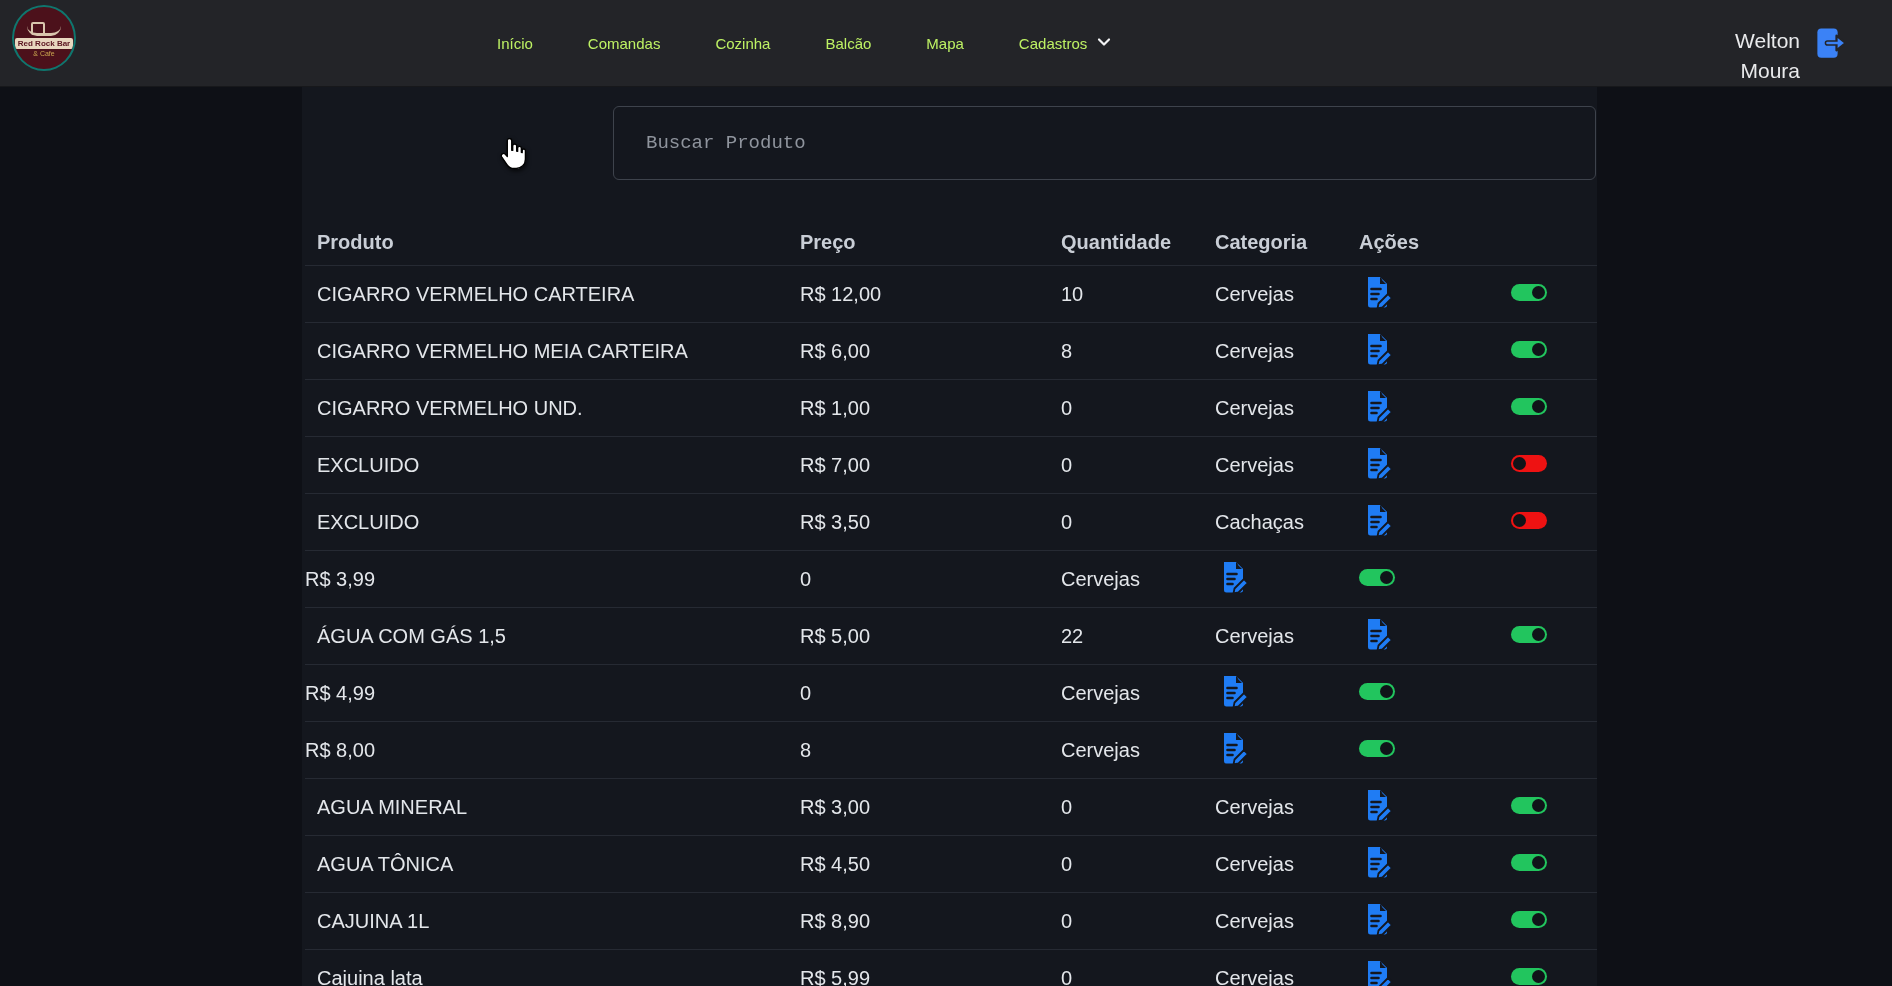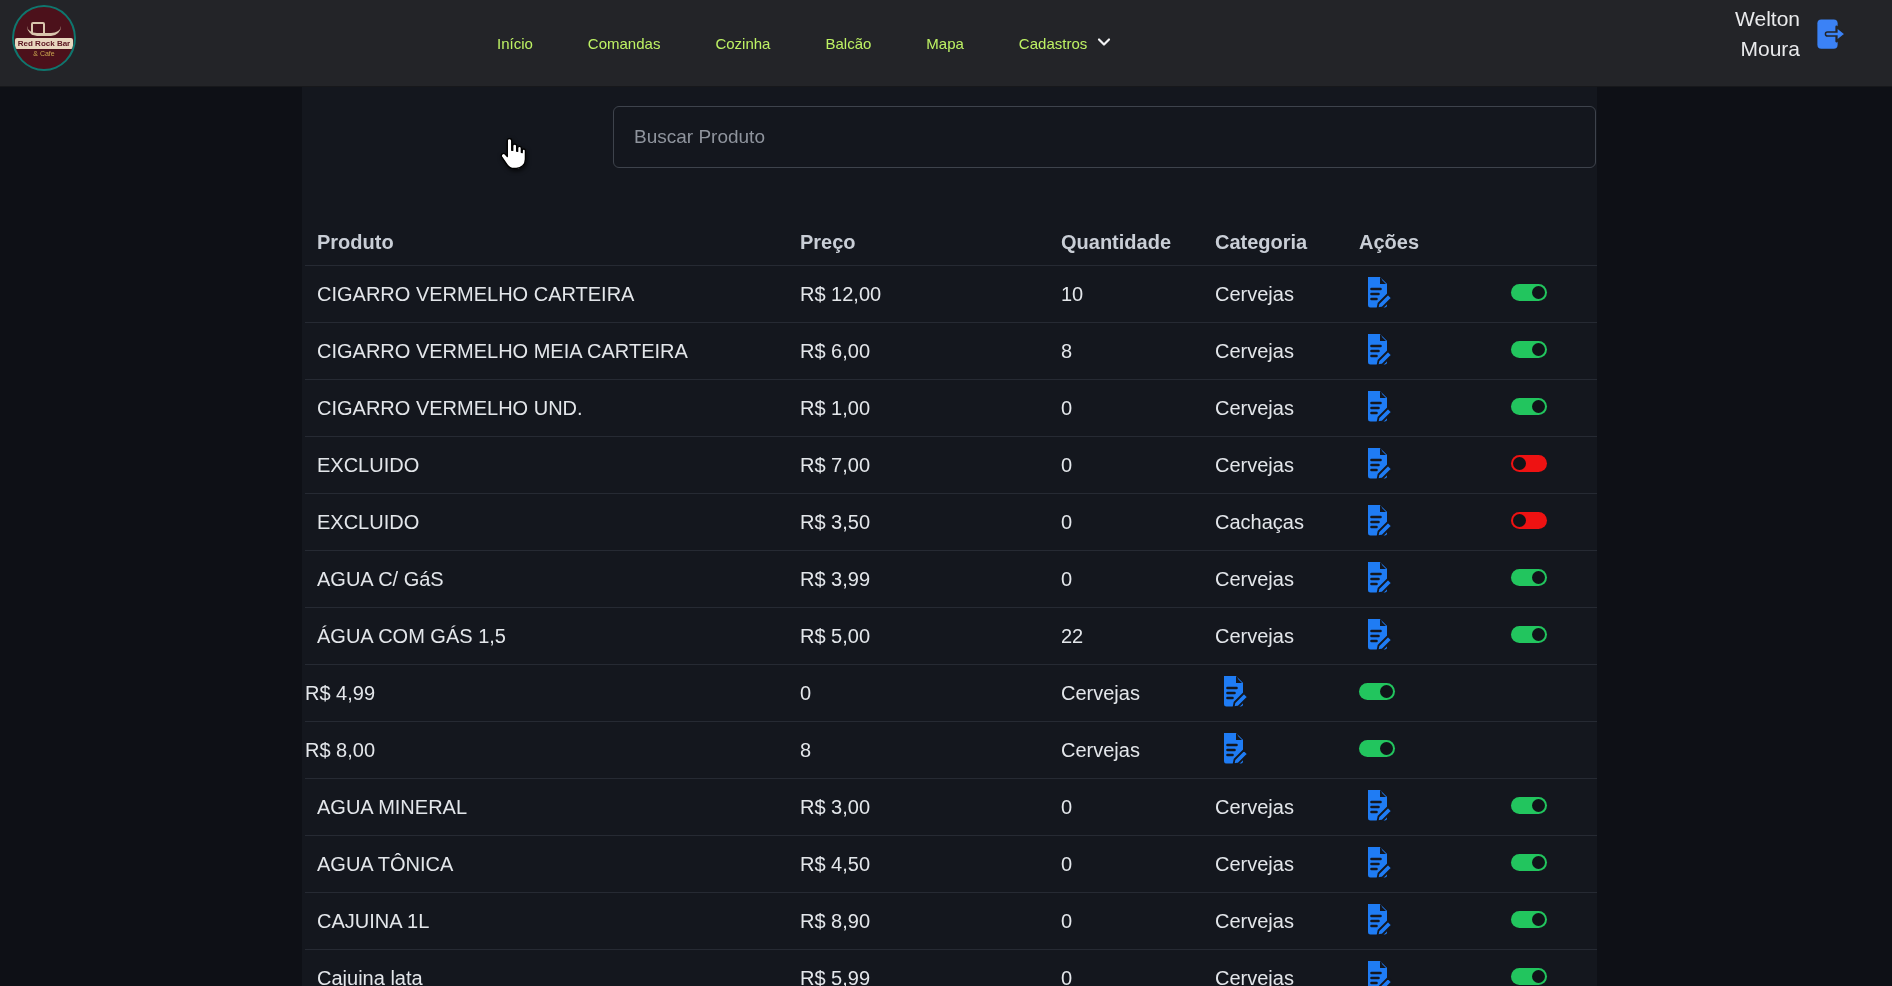--- a/index.html
+++ b/index.html
@@ -17,33 +17,33 @@
   .logo-art { width:34px; height:16px; border-bottom:3px solid #d9c6ad; border-radius:0 0 10px 10px; margin-bottom:2px; position:relative;}
   .logo-art:before { content:""; position:absolute; left:4px; top:2px; width:10px; height:9px; border:2px solid #d9c6ad; border-radius:2px; }
   .logo-band { background:#e8d7bf; color:#5a1520; font-size:8px; font-weight:bold;
                padding:1px 3px; border-radius:2px; white-space:nowrap; line-height:9px; }
   .logo-sub { color:#caa64f; font-size:7px; margin-top:1px; }
   .nav-links { position:absolute; left:497px; top:0; height:87px; display:flex;
                align-items:center; gap:55px; }
   .nav-link { color:#bef264; font-size:15px; text-decoration:none; cursor:pointer; }
   .nav-drop { display:flex; gap:10px; }
   .chev { width:14px; height:14px; }
-  .user-box { position:absolute; right:42px; top:4px; display:flex; align-items:center; gap:14px; }
+  .user-box { position:absolute; right:42px; top:26px; display:flex; gap:14px; }
   .user-name { color:#e9eaec; font-size:21px; line-height:30px; text-align:right; }
   .logout { width:36px; height:34px; cursor:pointer; background:none; border:none; }
 
   
   .container { position:absolute; left:302px; top:87px; width:1295px; height:899px;
                background:#14171e; }
   .btn-new { position:absolute; left:305px; top:106px; width:298px; height:62px;
              background:#0b57c4; border:none; border-radius:6px; color:#fff;
              font-size:23px; font-family:inherit; cursor:pointer; }
-  .search { position:absolute; left:613px; top:106px; width:983px; height:62px;
+  .search { position:absolute; left:613px; top:106px; width:983px; height:74px;
             background:transparent; border:1px solid #3e434c; border-radius:6px;
-            color:#dfe2e6; font-size:19px; padding:0 20px; font-family:Liberation Sans, sans-serif; outline:none; }
+            color:#dfe2e6; font-size:19px; padding:0 32px; font-family:Liberation Mono, monospace; outline:none; }
   .search::placeholder { color:#8f949d; }
 
   
   .table { position:absolute; left:305px; top:220px; width:1292px; }
   .tr { display:grid; grid-template-columns:495px 261px 154px 144px 152px 86px;
         align-items:center; }
   .thead { height:45px; color:#c9ced6; font-size:20px;font-weight:bold; }
   .trow { height:57px; border-top:1px solid #262a33; color:#e3e6ea; font-size:20px; }
   .td.c-prod { padding-left:12px; }
   .edit-btn { background:none; border:none; cursor:pointer; width:36px; height:36px; padding:0; }
@@ -215,21 +215,20 @@
             <path d="M18.5 28.5 l9.5 -9.5 l4 4 l-9.5 9.5 l-5 1 Z" fill="#1f7cf4" stroke="#14171e" stroke-width="1.8" stroke-linejoin="round"></path>
           </svg>
         </button>
       </div>
       <div class="td c-tgl">
         <span class="toggle off"><span class="knob"></span></span>
       </div>
     </div>
 
     <div class="tr trow">
-      <div class="td c-prod">AGUA C/ GáS</div>
       <div class="td c-price">R$ 3,99</div>
       <div class="td c-qty">0</div>
       <div class="td c-cat">Cervejas</div>
       <div class="td c-act">
         <button class="edit-btn">
           <svg viewBox="0 0 34 34" width="34" height="34">
             <path d="M8 2 h12 l7 7 v21 a2.5 2.5 0 0 1 -2.5 2.5 h-14 A2.5 2.5 0 0 1 8 30 Z" fill="#1f7cf4"></path>
             <path d="M20 2 l7 7 h-7 Z" fill="#14171e"></path>
             <path d="M21.5 4.5 l5.5 5.5 v-1 l-4.5 -4.5 Z" fill="#1f7cf4"></path>
             <path d="M11.5 14 h9 M11.5 19 h7 M11.5 24 h5" stroke="#14171e" stroke-width="2.6" stroke-linecap="round"></path>

